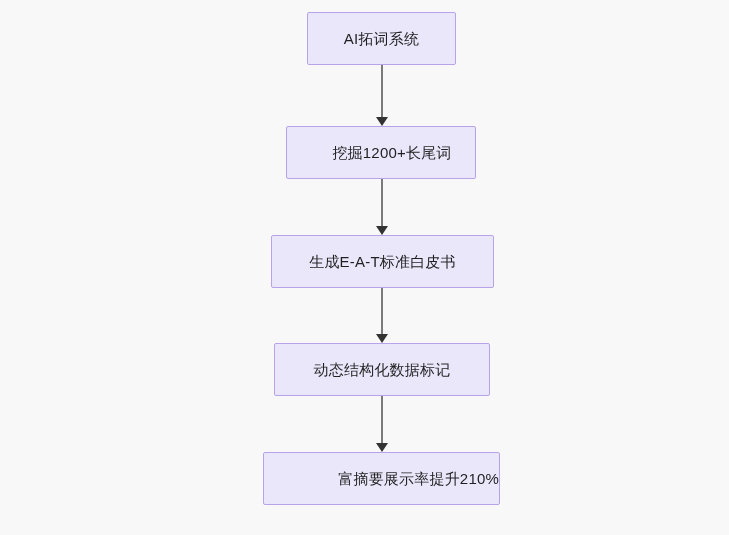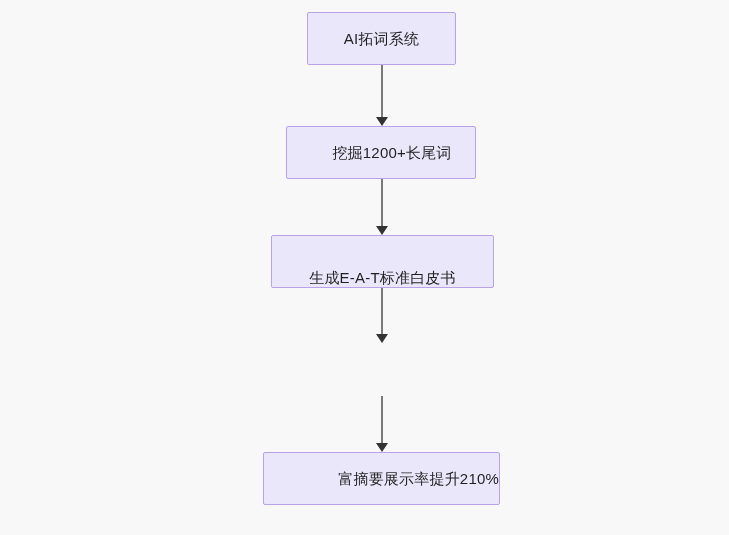--- a/index.html
+++ b/index.html
@@ -57,21 +57,21 @@
     width: 0;
     height: 0;
     border-left: 6px solid transparent;
     border-right: 6px solid transparent;
     border-top: 9px solid #333333;
   }
 
   
   #node-0 { left: 297px; top: 12px;  width: 149px; height: 53px; }
   #node-1 { left: 276px; top: 126px; width: 190px; height: 53px; padding-left: 22px; }
-  #node-2 { left: 261px; top: 235px; width: 223px; height: 53px; align-items: flex-end; }
+  #node-2 { left: 261px; top: 235px; width: 223px; height: 53px; }
   #node-3 { left: 264px; top: 343px; width: 216px; height: 53px; }
   #node-4 { left: 253px; top: 452px; width: 237px; height: 53px; justify-content: flex-end; }
 
   
   #edge-0 { left: 362px; top: 65px;  height: 61px; }
   #edge-0 .edge-line  { height: 52px; }
   #edge-0 .edge-arrow { top: 52px; }
 
   #edge-1 { left: 362px; top: 179px; height: 56px; }
   #edge-1 .edge-line  { height: 47px; }
@@ -110,20 +110,23 @@
 
   <div class="node" id="node-2">
     <span class="node-label">生成E-A-T标准白皮书</span>
   </div>
 
   <div class="edge" id="edge-2">
     <div class="edge-line"></div>
     <div class="edge-arrow"></div>
   </div>
 
+  <div class="node" id="node-3">
+    <span class="node-label">动态结构化数据标记</span>
+  </div>
 
   <div class="edge" id="edge-3">
     <div class="edge-line"></div>
     <div class="edge-arrow"></div>
   </div>
 
   <div class="node" id="node-4">
     <span class="node-label">富摘要展示率提升210%</span>
   </div>
 

